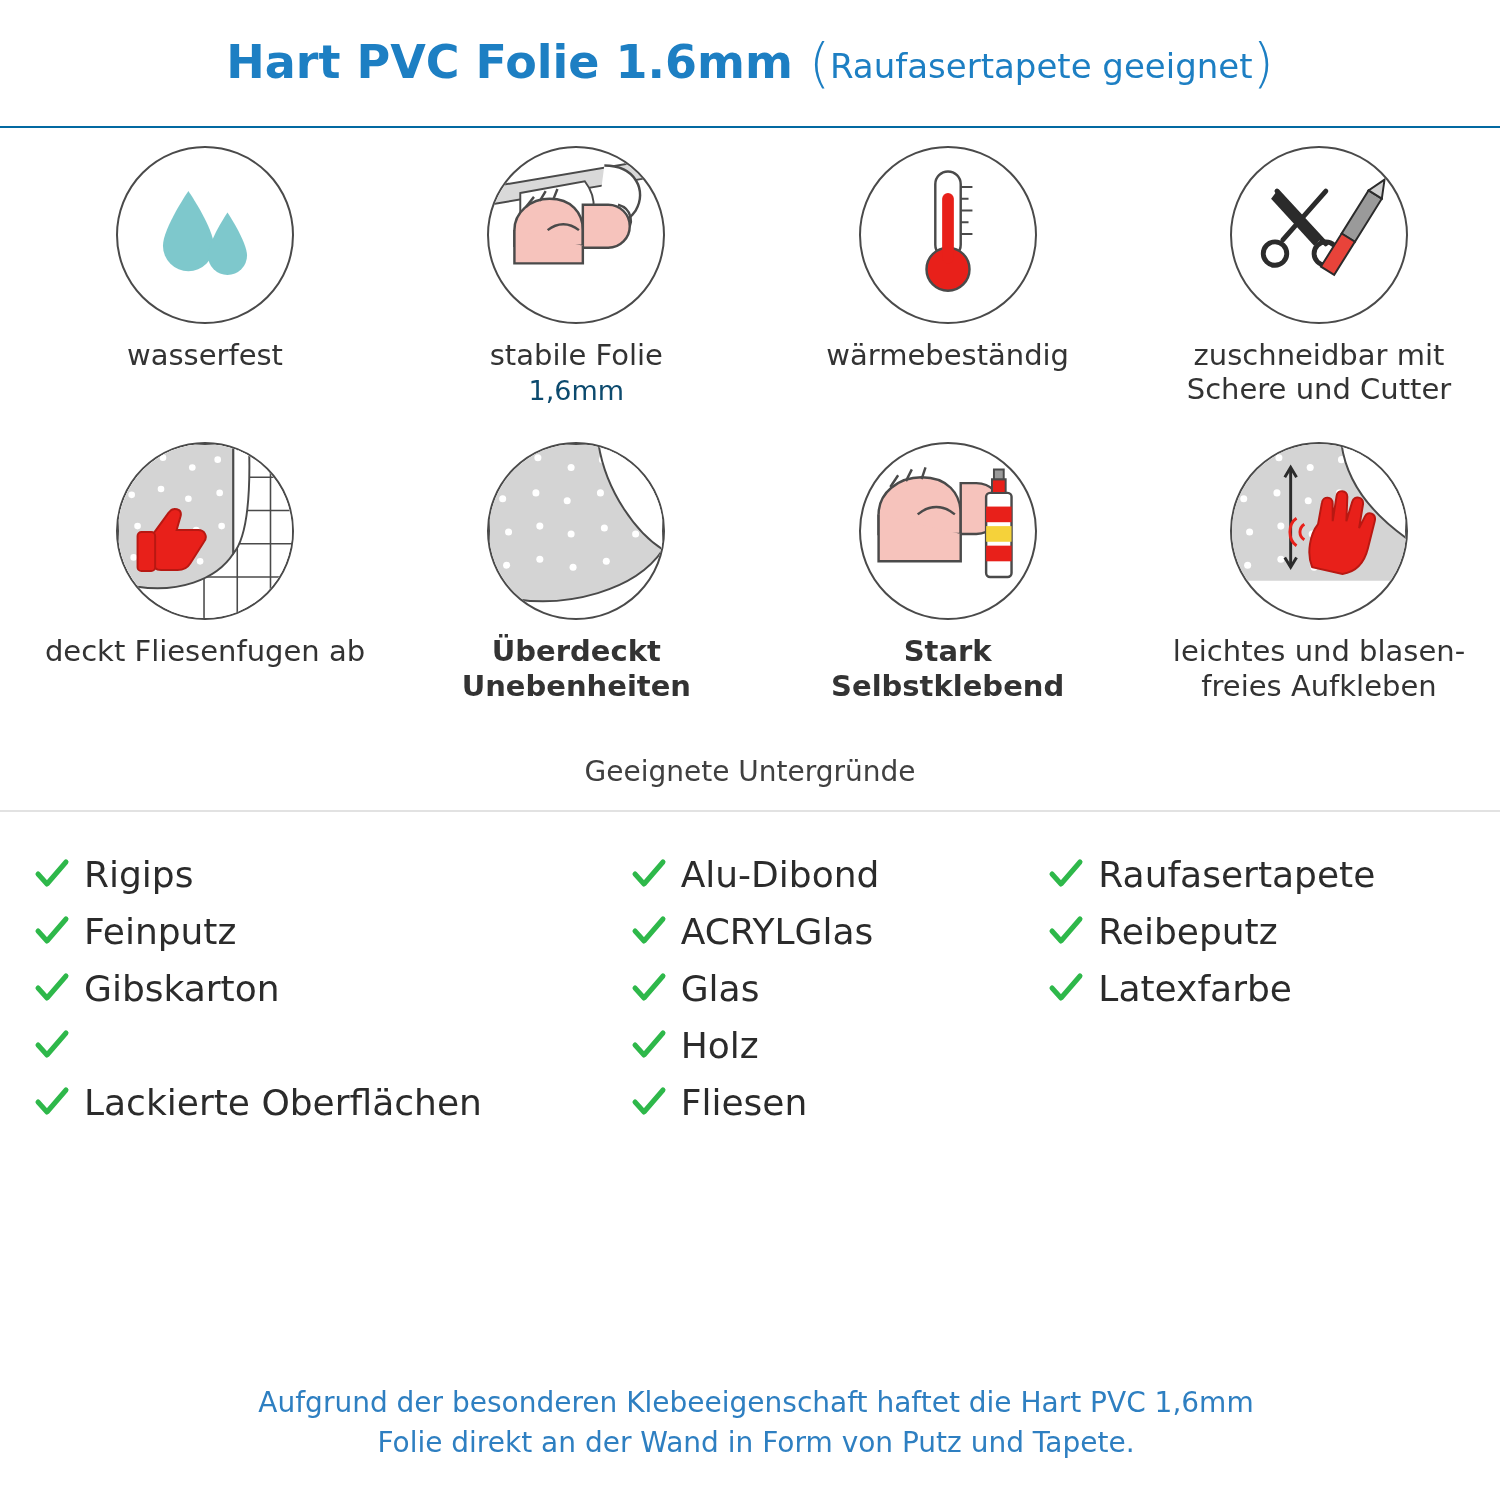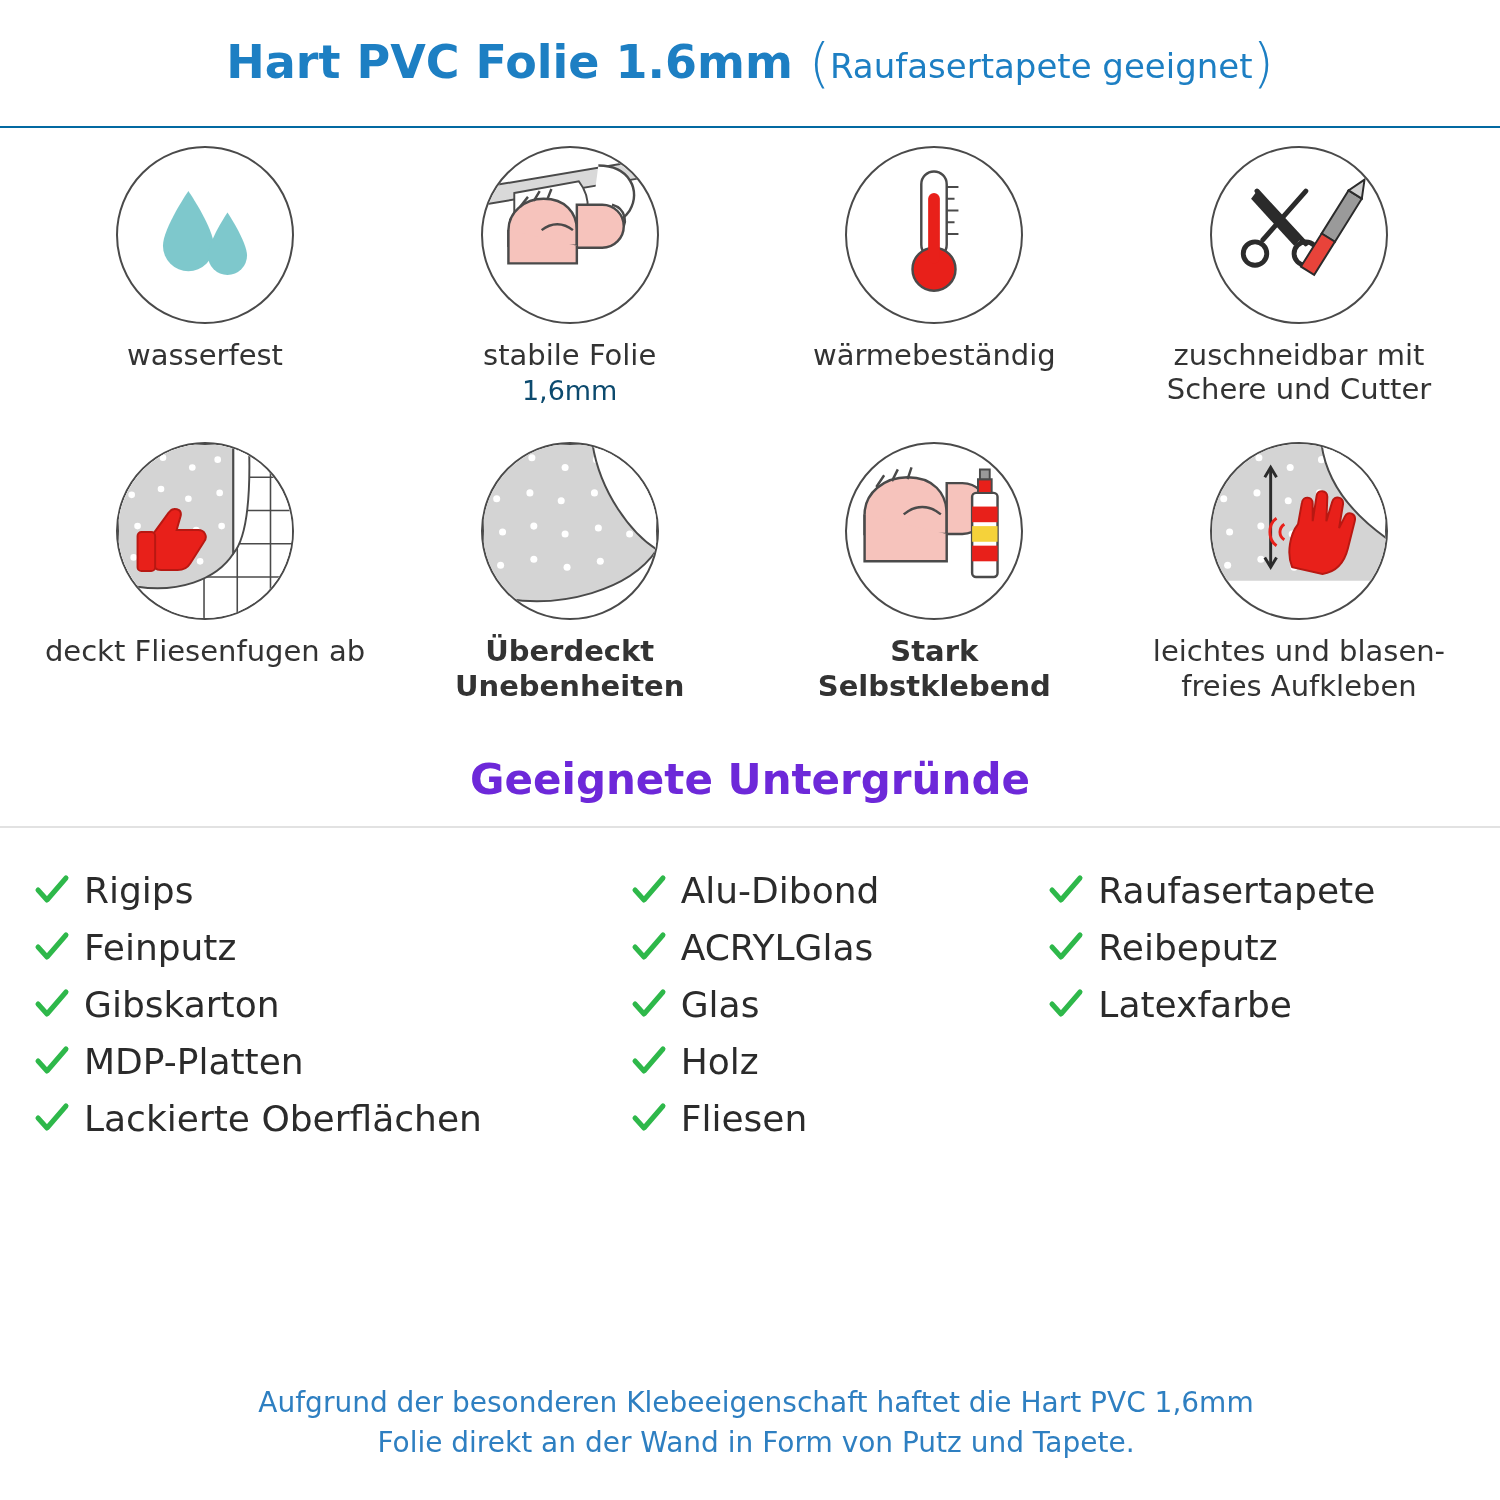--- a/index.html
+++ b/index.html
@@ -31,21 +31,21 @@
     white-space: nowrap;
   }
   .header-title .sub {
     font-size: 34px;
     font-weight: 400;
   }
   .paren { font-size: 54px; font-weight: 300; vertical-align: -4px; }
 
   
   .features {
-    padding: 18px 36px 0 40px;
+    padding: 18px 16px 0 40px;
   }
   .feature-row {
     display: flex;
     justify-content: space-between;
   }
   .feature {
     width: 330px;
     display: flex;
     flex-direction: column;
     align-items: center;
@@ -71,23 +71,23 @@
   .feature-label.bold { font-weight: 600; }
   .feature-sub {
     font-size: 27px;
     color: #0c4a6e;
     margin-top: 3px;
   }
 
   
   .section-heading {
     text-align: center;
-    font-size: 42px;
-    color: #6d28d9;
-    font-weight: 700;
+    font-size: 28px;
+    color: #404040;
+    font-weight: 400;
     padding: 26px 0 22px 0;
     border-bottom: 2px solid #e2e2e2;
     margin: 26px 0 0 0;
   }
 
   
   .lists {
     display: flex;
     padding: 34px 34px 0 34px;
     gap: 0;
@@ -361,21 +361,20 @@
       <div class="check-item">
         <svg class="tick" viewBox="0 0 36 36">
             <path d="M4 18 L13 28 L32 6" fill="none" stroke="#2eb84a" stroke-width="5" stroke-linecap="round" stroke-linejoin="round"></path>
           </svg>
         <span class="txt">Gibskarton</span>
       </div>
       <div class="check-item">
         <svg class="tick" viewBox="0 0 36 36">
             <path d="M4 18 L13 28 L32 6" fill="none" stroke="#2eb84a" stroke-width="5" stroke-linecap="round" stroke-linejoin="round"></path>
           </svg>
-        <span class="txt">MDP-Platten</span>
       </div>
       <div class="check-item">
         <svg class="tick" viewBox="0 0 36 36">
             <path d="M4 18 L13 28 L32 6" fill="none" stroke="#2eb84a" stroke-width="5" stroke-linecap="round" stroke-linejoin="round"></path>
           </svg>
         <span class="txt">Lackierte Oberflächen</span>
       </div>
     </div>
 
     <div class="list-col col-2">

